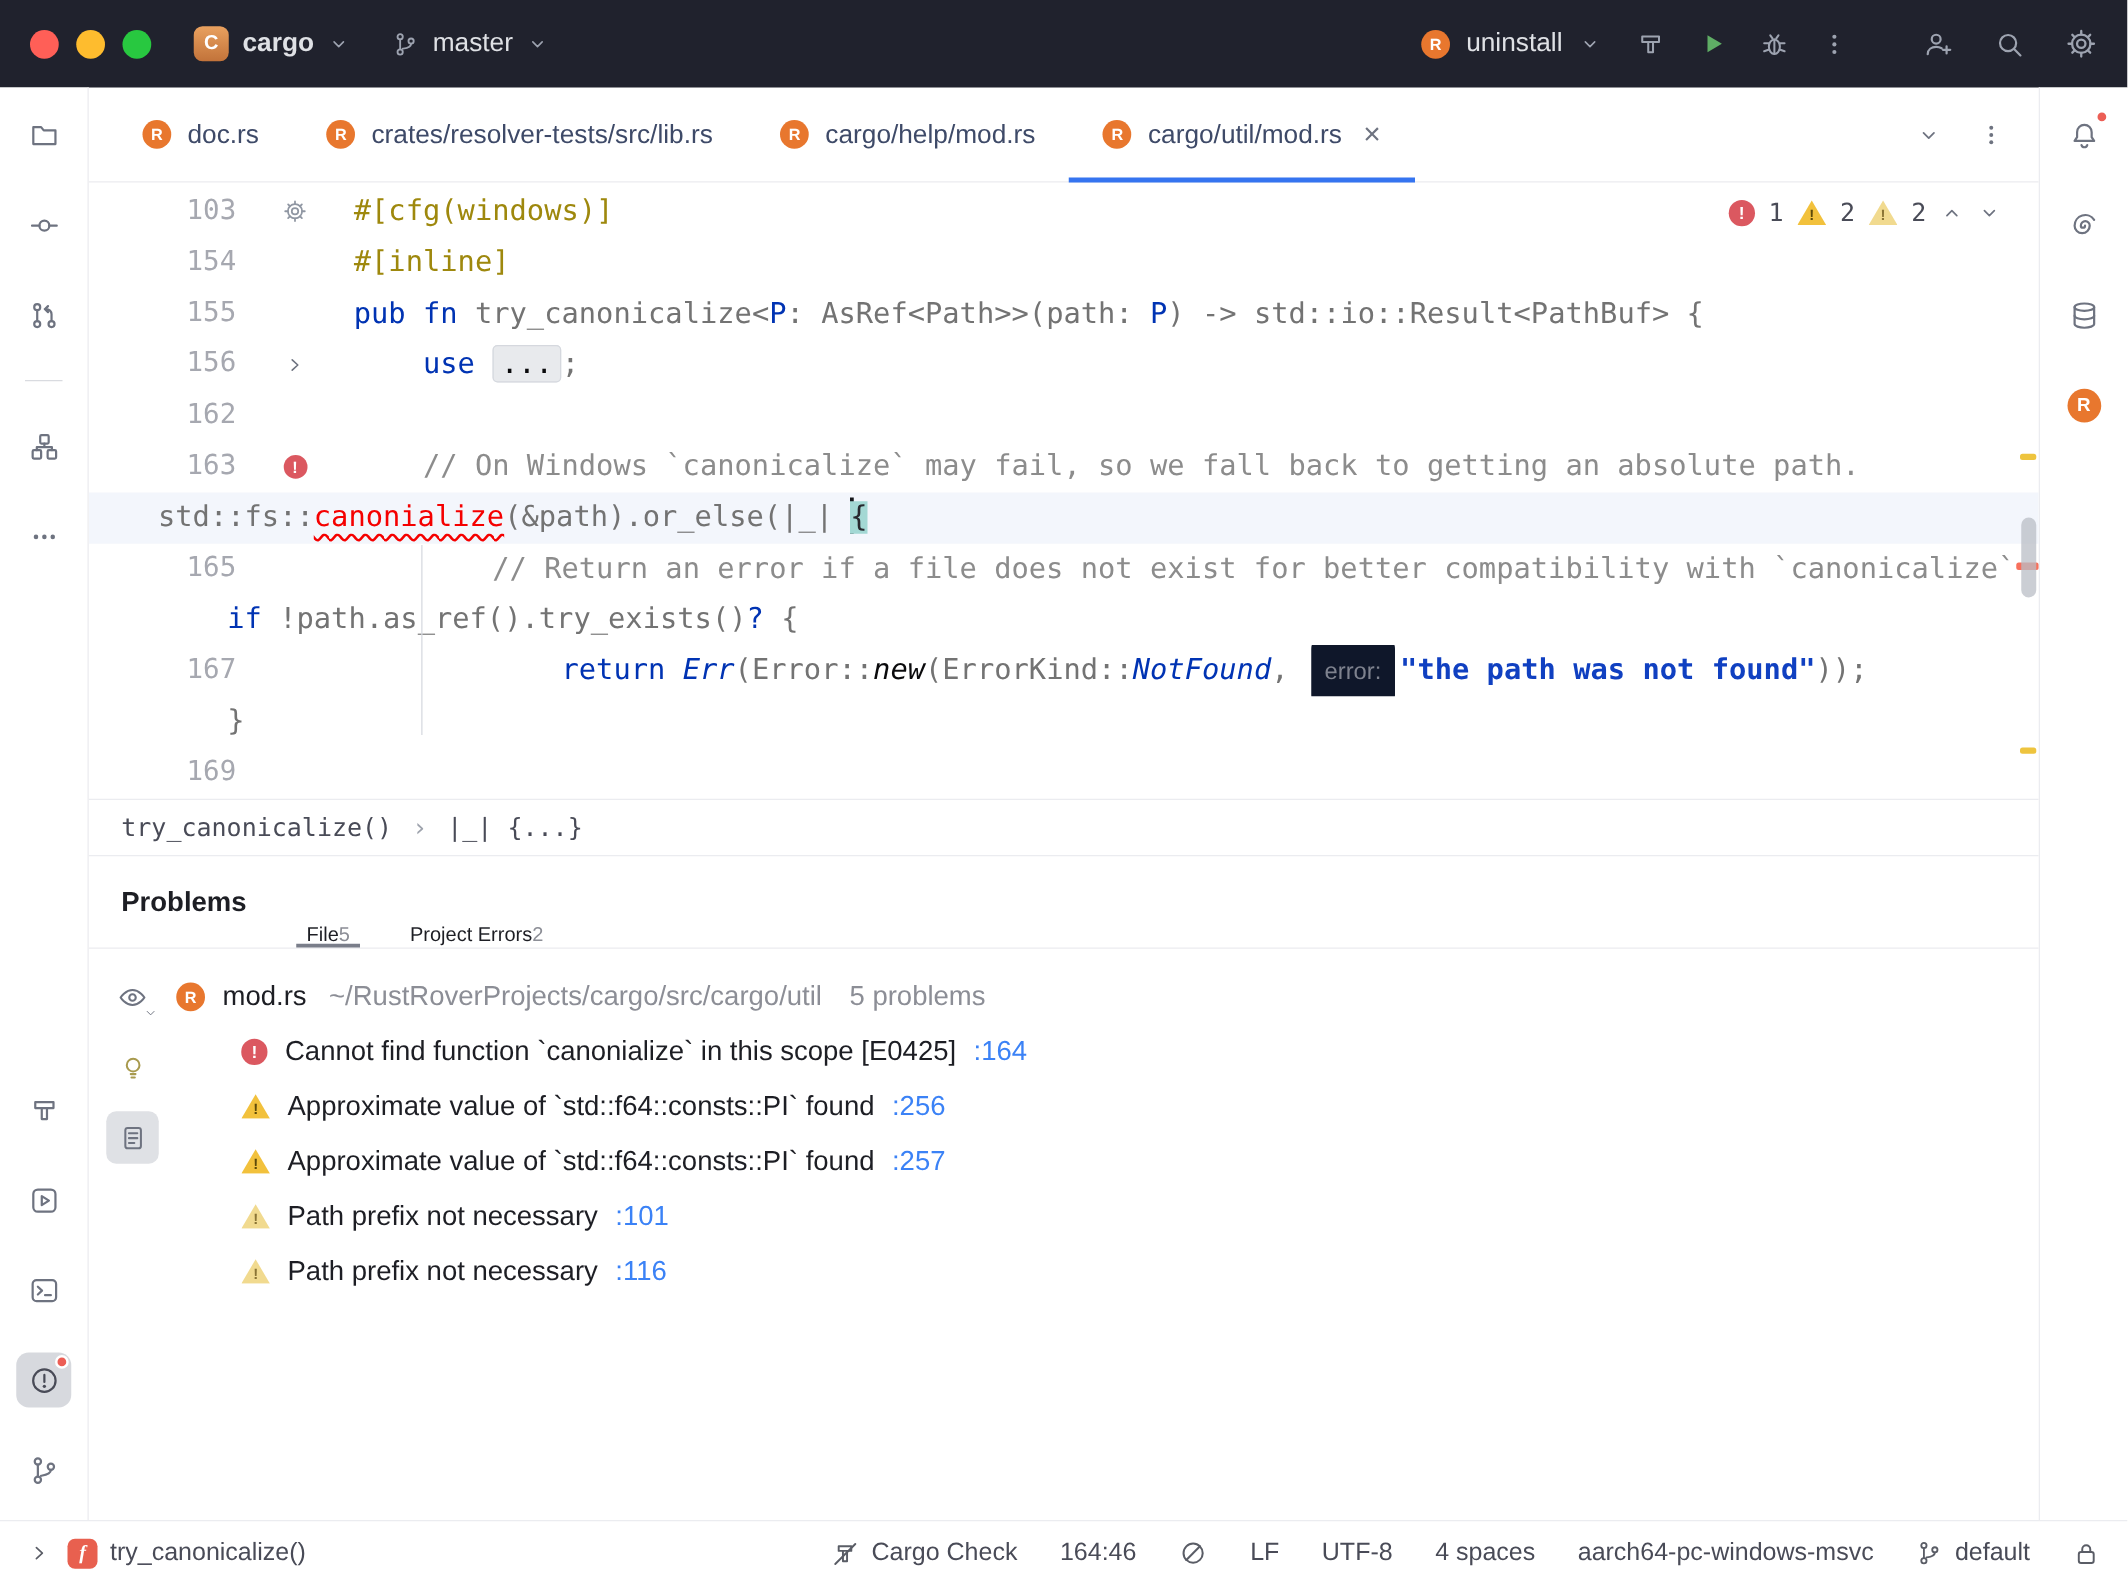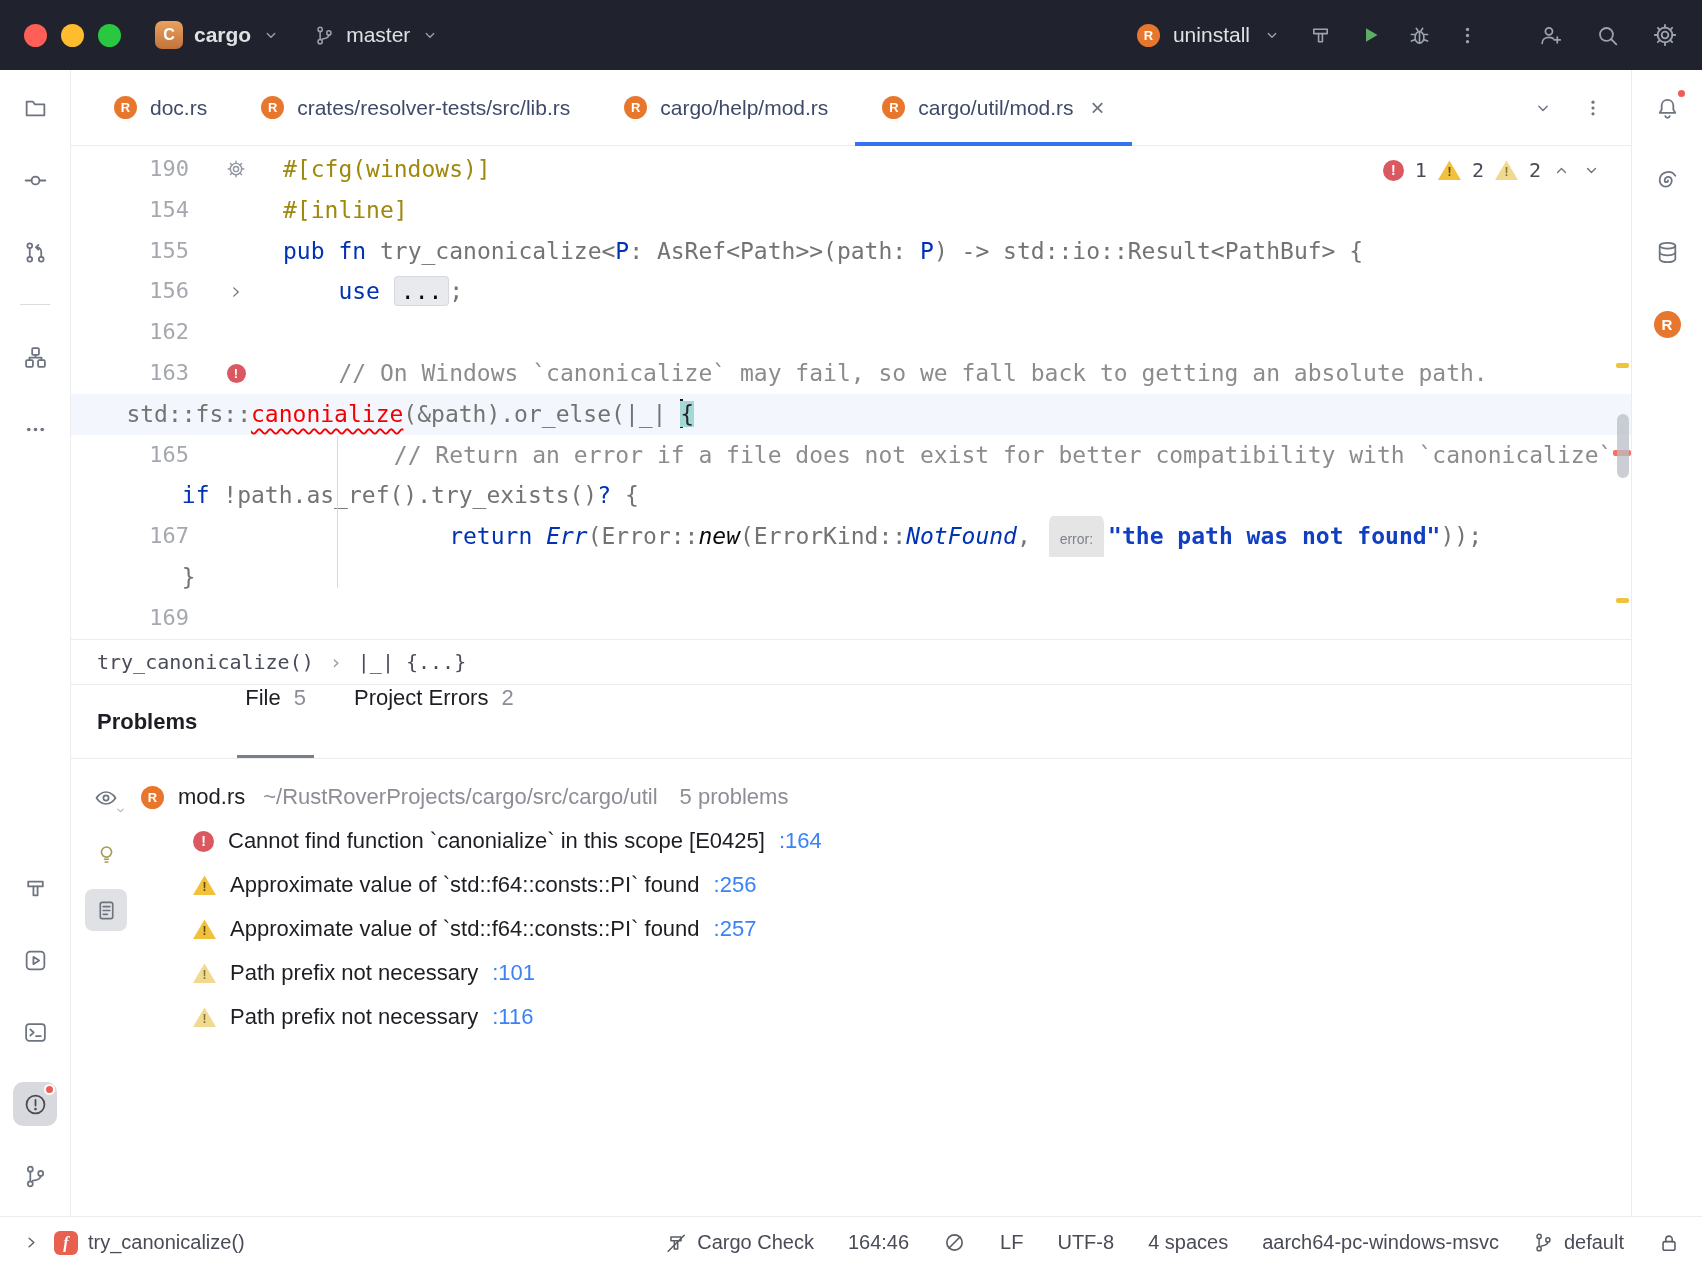--- a/index.html
+++ b/index.html
@@ -57,21 +57,21 @@
   .tk-kw{color:#0033b3;font-weight:400}
   .tk-meta{color:#9e880d}
   .tk-cmt{color:#8c8c8c;}
   .tk-err{color:#f50000;text-decoration:underline wavy #f50000 1.5px;text-underline-offset:6px}
   .tk-tp{color:#0033b3}
   .tk-q{color:#0033b3}
   .tk-str{color:#1040c1;font-weight:600}
   .tk-itb{color:#0033b3;font-style:italic}
   .tk-itpl{color:#0a0a0c;font-style:italic}
   .tk-fold{background:#e8eaed;border:1px solid #d5d8de;border-radius:4px;padding:1px 6px;color:#0a0a0c}
-  .tk-hint{background:#e5e5e5;border-radius:10px;padding:18px 11px;color:#7e828e;font-size:14px;font-family:"Liberation Sans",sans-serif;margin:0 4px}
+  .tk-hint{background:#0f172a;border-radius:10px;padding:18px 11px;color:#7e828e;font-size:19px;font-family:"Liberation Sans",sans-serif;margin:0 4px}
   .tk-brace{background:#a3d8d4}
   .caret{display:inline-block;width:2.5px;height:29px;background:#15161a;vertical-align:-6px;margin-right:-2.5px}
   .indent-guide{position:absolute;left:266px;top:290px;height:152px;border-left:1.5px solid #d6d9e0}
   .inspect-widget{position:absolute;top:12px;right:30px;display:flex;align-items:center;gap:11px;font-size:20px;color:#494b57}
   .err-ic{width:21px;height:21px;border-radius:50%;background:#db5860;color:#fff;font:700 14px/21px "Liberation Sans",sans-serif;text-align:center;display:inline-block}
   .warn-ic{width:23px;height:20px;background:#f2c13c;clip-path:polygon(50% 2%,100% 100%,0 100%);display:grid;place-items:end center;font:700 12px/1 "Liberation Sans",sans-serif;color:#5d4a0a;padding-bottom:2px}
   .warn-ic.weak{background:#f1da8f;color:#8a7435}
   .iw-chev{color:#6e7380}
   .stripe-mark{position:absolute;right:2px;border-radius:2px}
   .mark-y1{top:217px;width:13px;height:5px;background:#eec43e}
@@ -80,21 +80,21 @@
   .scroll-thumb{position:absolute;right:2px;top:268px;width:12px;height:64px;border-radius:6px;background:#b9bdc5;opacity:.75}
 
   
   .breadcrumbs{flex:0 0 45px;border-top:1px solid #ebecf0;display:flex;align-items:center;padding-left:26px;gap:16px;font-family:"DejaVu Sans Mono","Liberation Mono",monospace;font-size:20px;color:#494b57}
   .crumb-sep{color:#9ea3ad}
 
   
   .problems{flex:1;border-top:1px solid #ebecf0;display:flex;flex-direction:column;min-height:0}
   .phead{flex:0 0 74px;display:flex;align-items:center;padding:0 26px;gap:48px;border-bottom:1px solid #ebecf0}
   .ptitle{font-size:22px;font-weight:700;color:#1d1e24}
-  .ptab{display:flex;gap:13px;align-items:flex-start;font-size:22px;color:#1d1e24;height:100%;position:relative}
+  .ptab{display:flex;align-items:flex-end;font-size:16px;color:#1d1e24;height:100%;position:relative}
   .ptab .cnt{color:#8c8e96}
   .ptab.selected::after{content:"";position:absolute;bottom:0;left:-8px;right:-8px;height:3px;background:#7a7e8a}
   .pbody{flex:1;display:flex;padding-top:14px}
   .ptoolbar{flex:0 0 70px;display:flex;flex-direction:column;align-items:center;gap:14px;padding-top:4px}
   .ptool{width:42px;height:42px;border-radius:8px;display:grid;place-items:center;color:#6e7380;position:relative}
   .ptool.selected{background:#dfe1e5}
   .ptool .mini-chev{position:absolute;right:1px;bottom:3px}
   .plist{flex:1;font-size:22px;padding-top:2px}
   .prow{display:flex;align-items:center;gap:14px;height:44px}
   .prow.item{padding-left:52px}
@@ -317,21 +317,21 @@
                 <circle cx="12" cy="19" r="1.9" fill="currentColor" stroke="none"></circle>
               </svg>
             </span>
         </div>
       </div>
 
       <div class="editor">
         <div>
             <div class="eline">
               <span class="gutter">
-                <span class="lnum">190</span>
+                <span class="lnum">103</span>
                 <span class="gslot">
                   <svg class="svgi" width="20" height="20" viewBox="0 0 24 24">
                     <circle cx="12" cy="12" r="3.1"></circle>
                     <circle cx="12" cy="12" r="6.8"></circle>
                     <path d="M12 2.6v2.6M12 18.8v2.6M2.6 12h2.6M18.8 12h2.6M5.4 5.4l1.8 1.8M16.8 16.8l1.8 1.8M18.6 5.4l-1.8 1.8M7.2 16.8l-1.8 1.8"></path>
                   </svg>
                 </span>
               </span>
               <pre class="codeline"><span class="tk-meta">#[cfg(windows)]</span></pre>
             </div>

